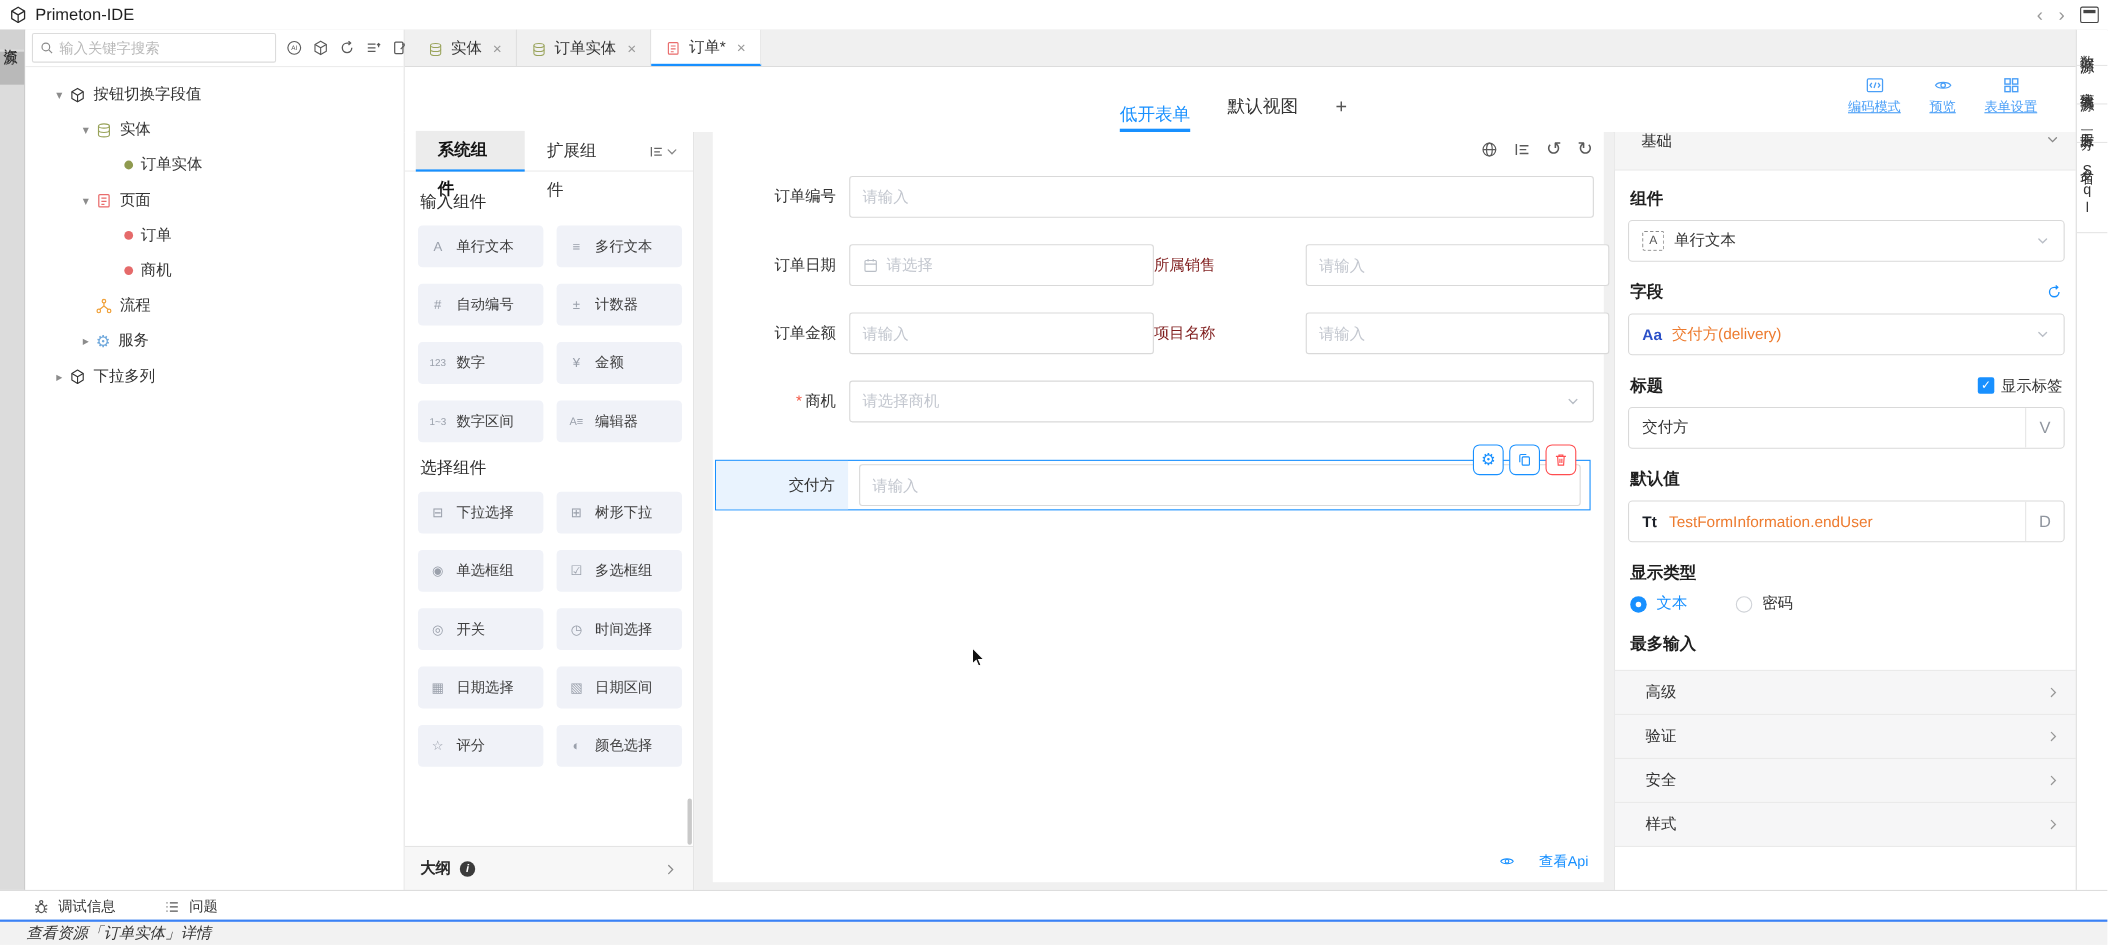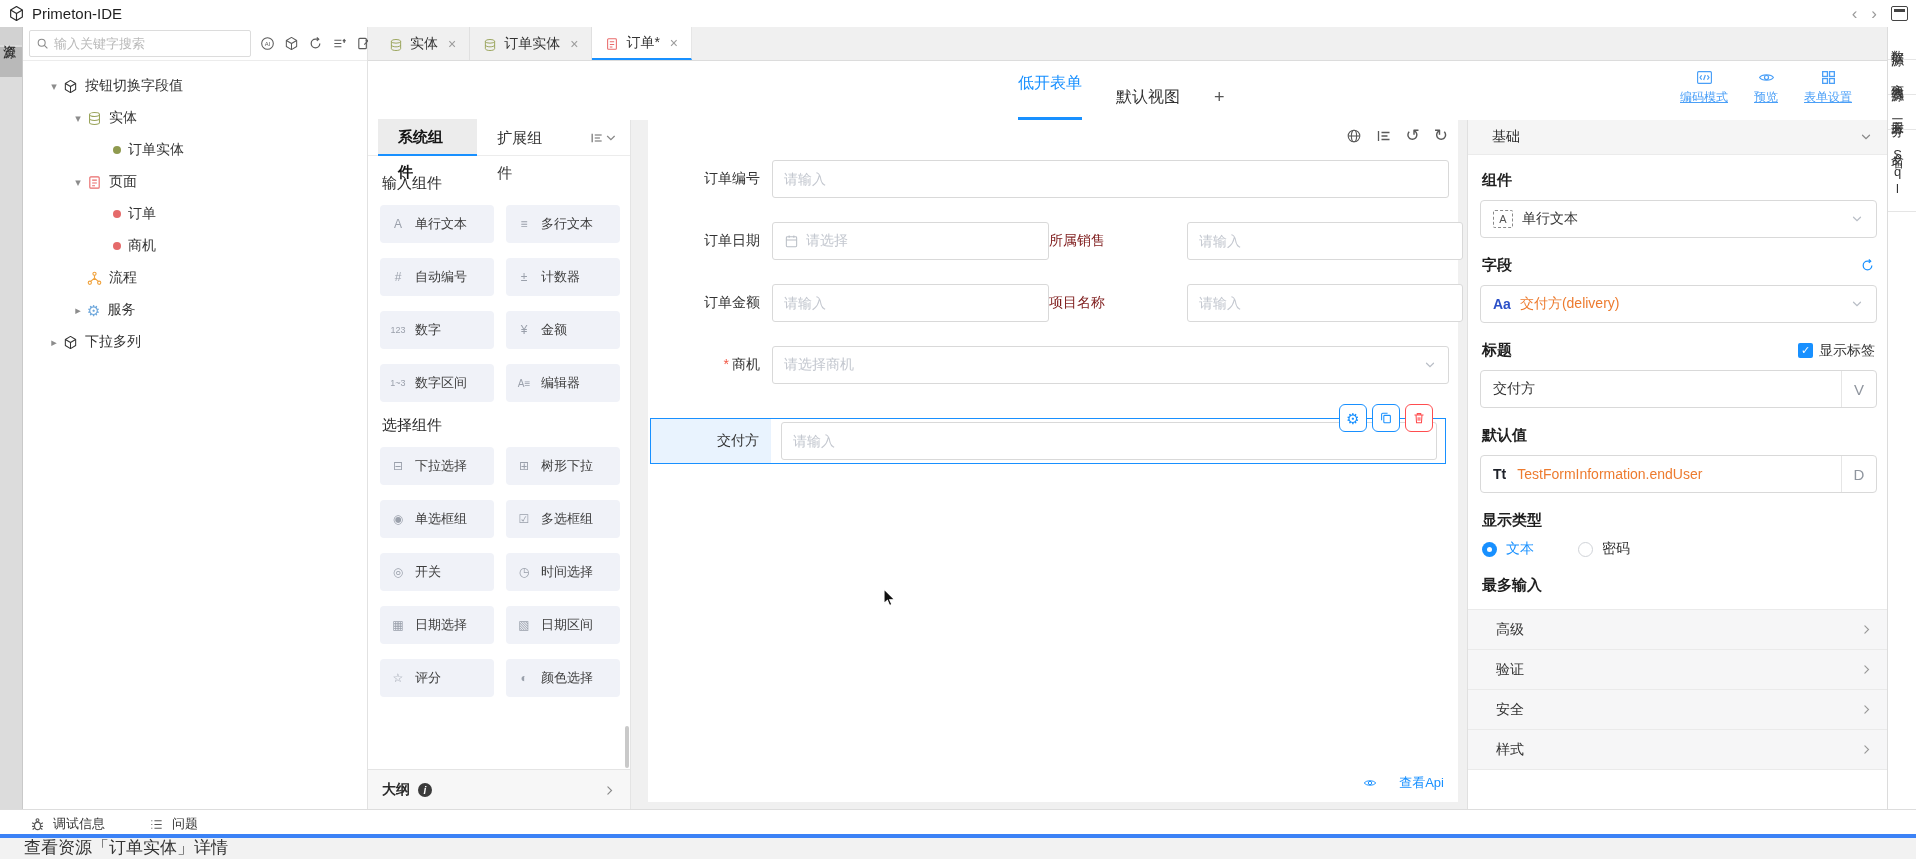--- a/index.html
+++ b/index.html
@@ -44,21 +44,21 @@
   .tabbar{position:absolute;left:368px;top:27px;right:28px;height:33px;background:#f0f0f0;
           border-bottom:1px solid #dcdcdc;display:flex;align-items:stretch;padding-left:8px;}
   .etab{display:flex;align-items:center;padding:0 13px;border-right:1px solid #e0e0e0;gap:7px;color:#333;}
   .etab .close{color:#9b9b9b;font-size:14px;margin-left:3px;}
   .etab.active{background:#fff;border-bottom:2px solid #1890ff;border-right:1px solid #e6e6e6;}
 
   
   .viewbar{position:absolute;left:368px;top:61px;right:28px;height:59px;background:#fff;border-bottom:1px solid #ececec;}
   .vtabs{position:absolute;left:650px;bottom:0;display:flex;align-items:flex-end;gap:34px;height:40px;}
   .vtab{font-size:16px;color:#333;padding-bottom:12px;}
-  .vtab.active{color:#1890ff;border-bottom:3px solid #1890ff;padding-bottom:23px;}
+  .vtab.active{color:#1890ff;border-bottom:3px solid #1890ff;padding-bottom:2px;}
   .vtab.plus{font-size:18px;color:#555;}
   .vactions{position:absolute;right:36px;top:8px;display:flex;gap:26px;}
   .vaction{display:flex;flex-direction:column;align-items:center;gap:3px;color:#4a9ff7;font-size:12px;text-decoration:underline;}
 
   
   .palette{position:absolute;left:368px;top:120px;width:262px;bottom:49px;background:#fff;border-right:1px solid #e4e4e4;}
   .ptabs{height:35px;display:flex;align-items:center;border-bottom:1px solid #ececec;padding-left:10px;}
   .ptab{font-size:15px;color:#333;padding:0 20px;height:35px;line-height:35px;}
   .ptab.active{font-weight:700;color:#141414;background:#ececec;border-bottom:2px solid #1890ff;}
   .pmenu{margin-left:14px;color:#666;font-size:13px;}
@@ -102,21 +102,21 @@
   .sel-input{flex:1;margin:0 8px 0 10px;}
   .sel-actions{position:absolute;top:-15px;right:12px;display:flex;gap:5px;}
   .abtn{width:26px;height:26px;border-radius:6px;background:#fff;display:flex;align-items:center;justify-content:center;}
   .abtn.blue{border:1px solid #1890ff;color:#1890ff;}
   .abtn.red{border:1px solid #ff4d4f;color:#ff4d4f;}
   .abtn .g{font-size:15px;line-height:1;}
   .api-link{position:absolute;right:14px;bottom:10px;color:#1890ff;font-size:13px;display:flex;align-items:center;gap:22px;}
 
   
   .inspector{position:absolute;left:1467px;top:120px;width:421px;bottom:49px;background:#fff;border-left:1px solid #e0e0e0;}
-  .ihead{height:34px;background:#f5f5f5;border-bottom:1px solid #ebebeb;display:flex;align-items:center;
+  .ihead{height:34px;background:#f5f5f5;border-bottom:1px solid #ebebeb;display:flex;
          padding:0 16px 0 24px;color:#2b2b2b;}
   .ihead .hchev{margin-left:auto;color:#888;}
   .ibody{padding:0 12px;}
   .ilabel{font-size:15px;font-weight:700;color:#1f1f1f;margin:18px 2px 10px;display:flex;align-items:center;}
   .ictl{height:38px;border:1px solid #d9d9d9;border-radius:4px;display:flex;align-items:center;padding:0 12px;
         box-sizing:border-box;gap:9px;background:#fff;}
   .ichev{margin-left:auto;color:#b9bec6;}
   .boxA{width:18px;height:16px;border:1px dashed #8a8a8a;border-radius:2px;font-size:11px;color:#555;
         display:inline-flex;align-items:center;justify-content:center;flex:0 0 auto;}
   .aa{color:#2b50c8;font-weight:700;font-size:14px;flex:0 0 auto;}
@@ -146,22 +146,22 @@
 
   
   .right-rail{position:absolute;right:0;top:27px;width:28px;bottom:49px;background:#fff;border-left:1px solid #dcdcdc;}
   .rr-tab{writing-mode:vertical-lr;text-orientation:upright;font-size:13px;color:#333;letter-spacing:2px;
           padding:13px 0;width:100%;text-align:center;border-bottom:1px solid #e5e5e5;}
 
   
   .bottombar{position:absolute;left:0;right:0;bottom:21px;height:28px;background:#fff;border-top:1px solid #ddd;
              display:flex;align-items:center;padding-left:30px;gap:44px;}
   .bitem{display:flex;align-items:center;gap:8px;color:#333;font-size:13px;}
-  .statusbar{position:absolute;left:0;right:0;bottom:0;height:21px;background:#f2f2f2;border-top:4px solid #3b82f6;
-             font-size:17px;color:#333;line-height:20px;padding-left:24px;}
+  .statusbar{position:absolute;left:0;right:0;bottom:0;height:21px;background:#f2f2f2;border-top:2px solid #3b82f6;
+             font-size:14px;color:#333;line-height:20px;padding-left:24px;font-style:italic;}
 
   .cursor{position:absolute;left:880px;top:588px;width:20px;height:20px;pointer-events:none;}
 </style>
 </head>
 <body>
 
 <svg width="0" height="0" style="position:absolute">
 <defs>
   <g id="i-cube" fill="none" stroke="currentColor" stroke-width="1.1" stroke-linejoin="round">
     <path d="M8 1.5 13.5 4.8v6.4L8 14.5 2.5 11.2V4.8Z"></path>

